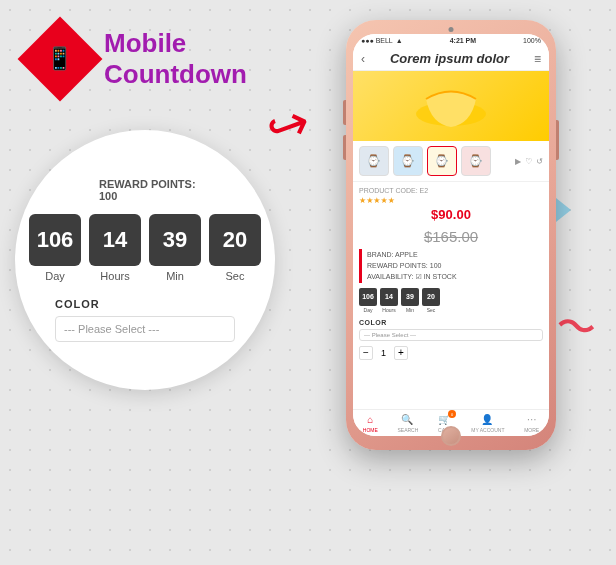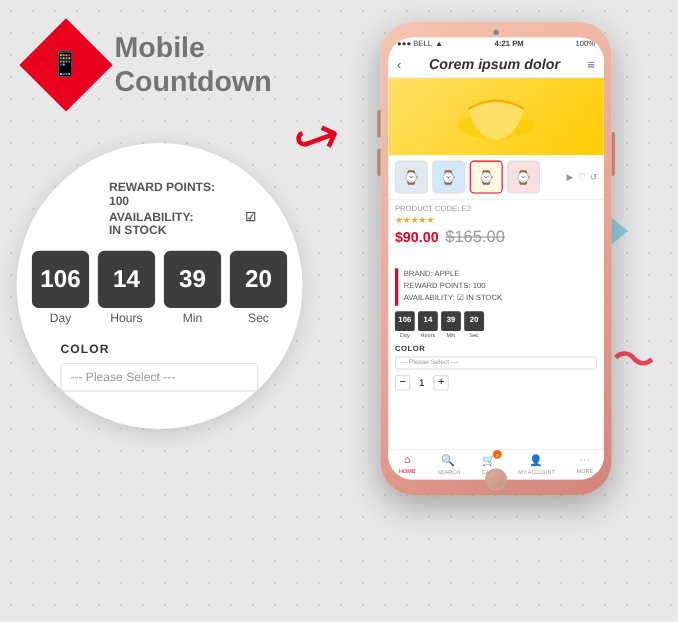--- a/index.html
+++ b/index.html
@@ -44,21 +44,21 @@
 
     .logo-diamond-inner {
       transform: rotate(-45deg);
       color: white;
       font-size: 22px;
     }
 
     .logo-text {
       font-size: 26px;
       font-weight: bold;
-      color: #737373;
+      color: #a21caf;
       line-height: 1.2;
     }
 
     
     .zoom-circle {
       position: absolute;
       top: 130px;
       left: 15px;
       width: 260px;
       height: 260px;
@@ -237,21 +237,21 @@
     }
 
     
     .product-info {
       padding: 5px 6px;
       font-size: 7px;
     }
 
     .product-code { color: #999; margin-bottom: 2px; }
     .stars { color: #f5a623; font-size: 8px; margin-bottom: 2px; }
-    .price-row { display: flex; gap: 6px; align-items: center; margin-bottom: 20px; }
+    .price-row { display: flex; gap: 6px; align-items: center; margin-bottom: 4px; flex-direction: column; }
     .price-new { color: #e8001c; font-size: 13px; font-weight: bold; }
     .price-old { color: #999; text-decoration: line-through; font-size: 15px; }
 
     .brand-info {
       border-left: 3px solid #e8001c;
       padding-left: 5px;
       margin-bottom: 5px;
       font-size: 7px;
       color: #555;
       line-height: 1.6;
@@ -431,25 +431,20 @@
   </div>
 </div>
 
 <div class="zoom-circle">
 
   <div class="zoom-arrow" style="position:absolute;top:-30px;right:-35px;font-size:50px;color:#e8001c;transform:scaleX(-1) rotate(20deg);">↩</div>
 
   <div class="zoom-info">
     <span>REWARD POINTS:</span>
     <span>100</span>
-  </div>
-  <div class="zoom-info" style="margin-top:-10px;">
-    <span>AVAILABILITY:</span>
-    <span>☑</span>
-    <span>IN STOCK</span>
   </div>
 
   <div class="countdown-row">
     <div class="countdown-item">
       <div class="countdown-num">106</div>
       <div class="countdown-label">Day</div>
     </div>
     <div class="countdown-item">
       <div class="countdown-num">14</div>
       <div class="countdown-label">Hours</div>

